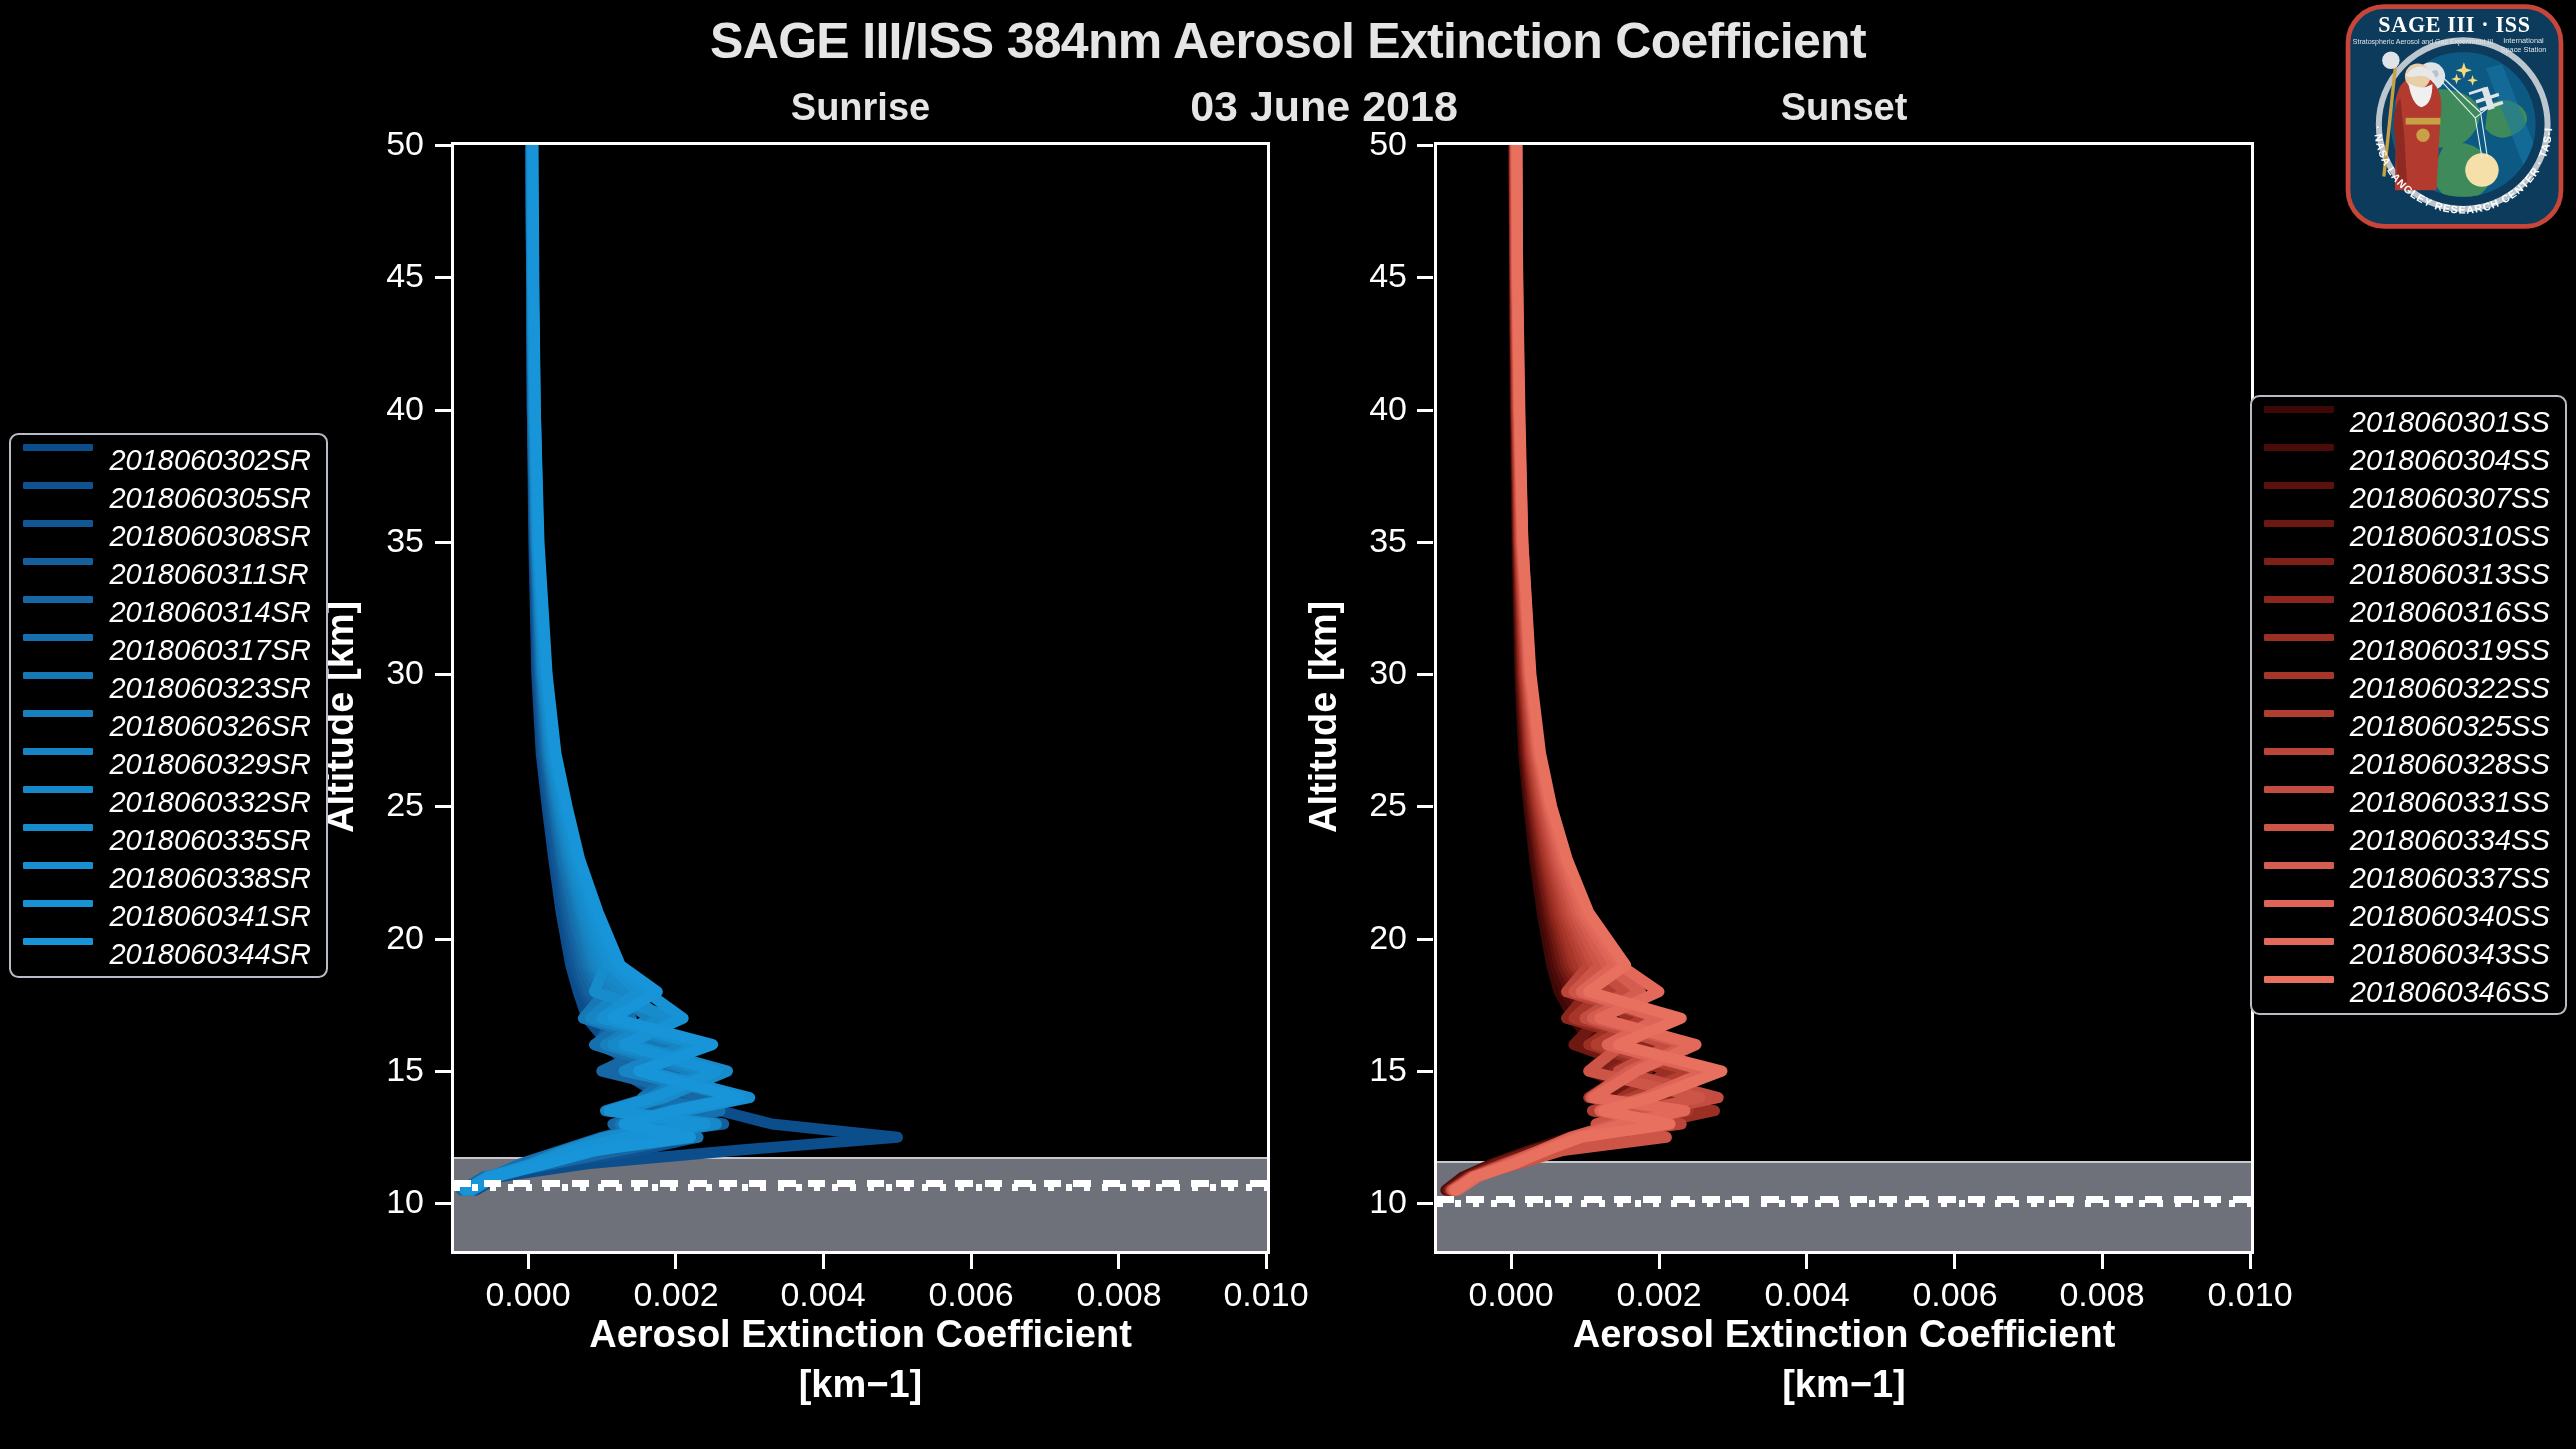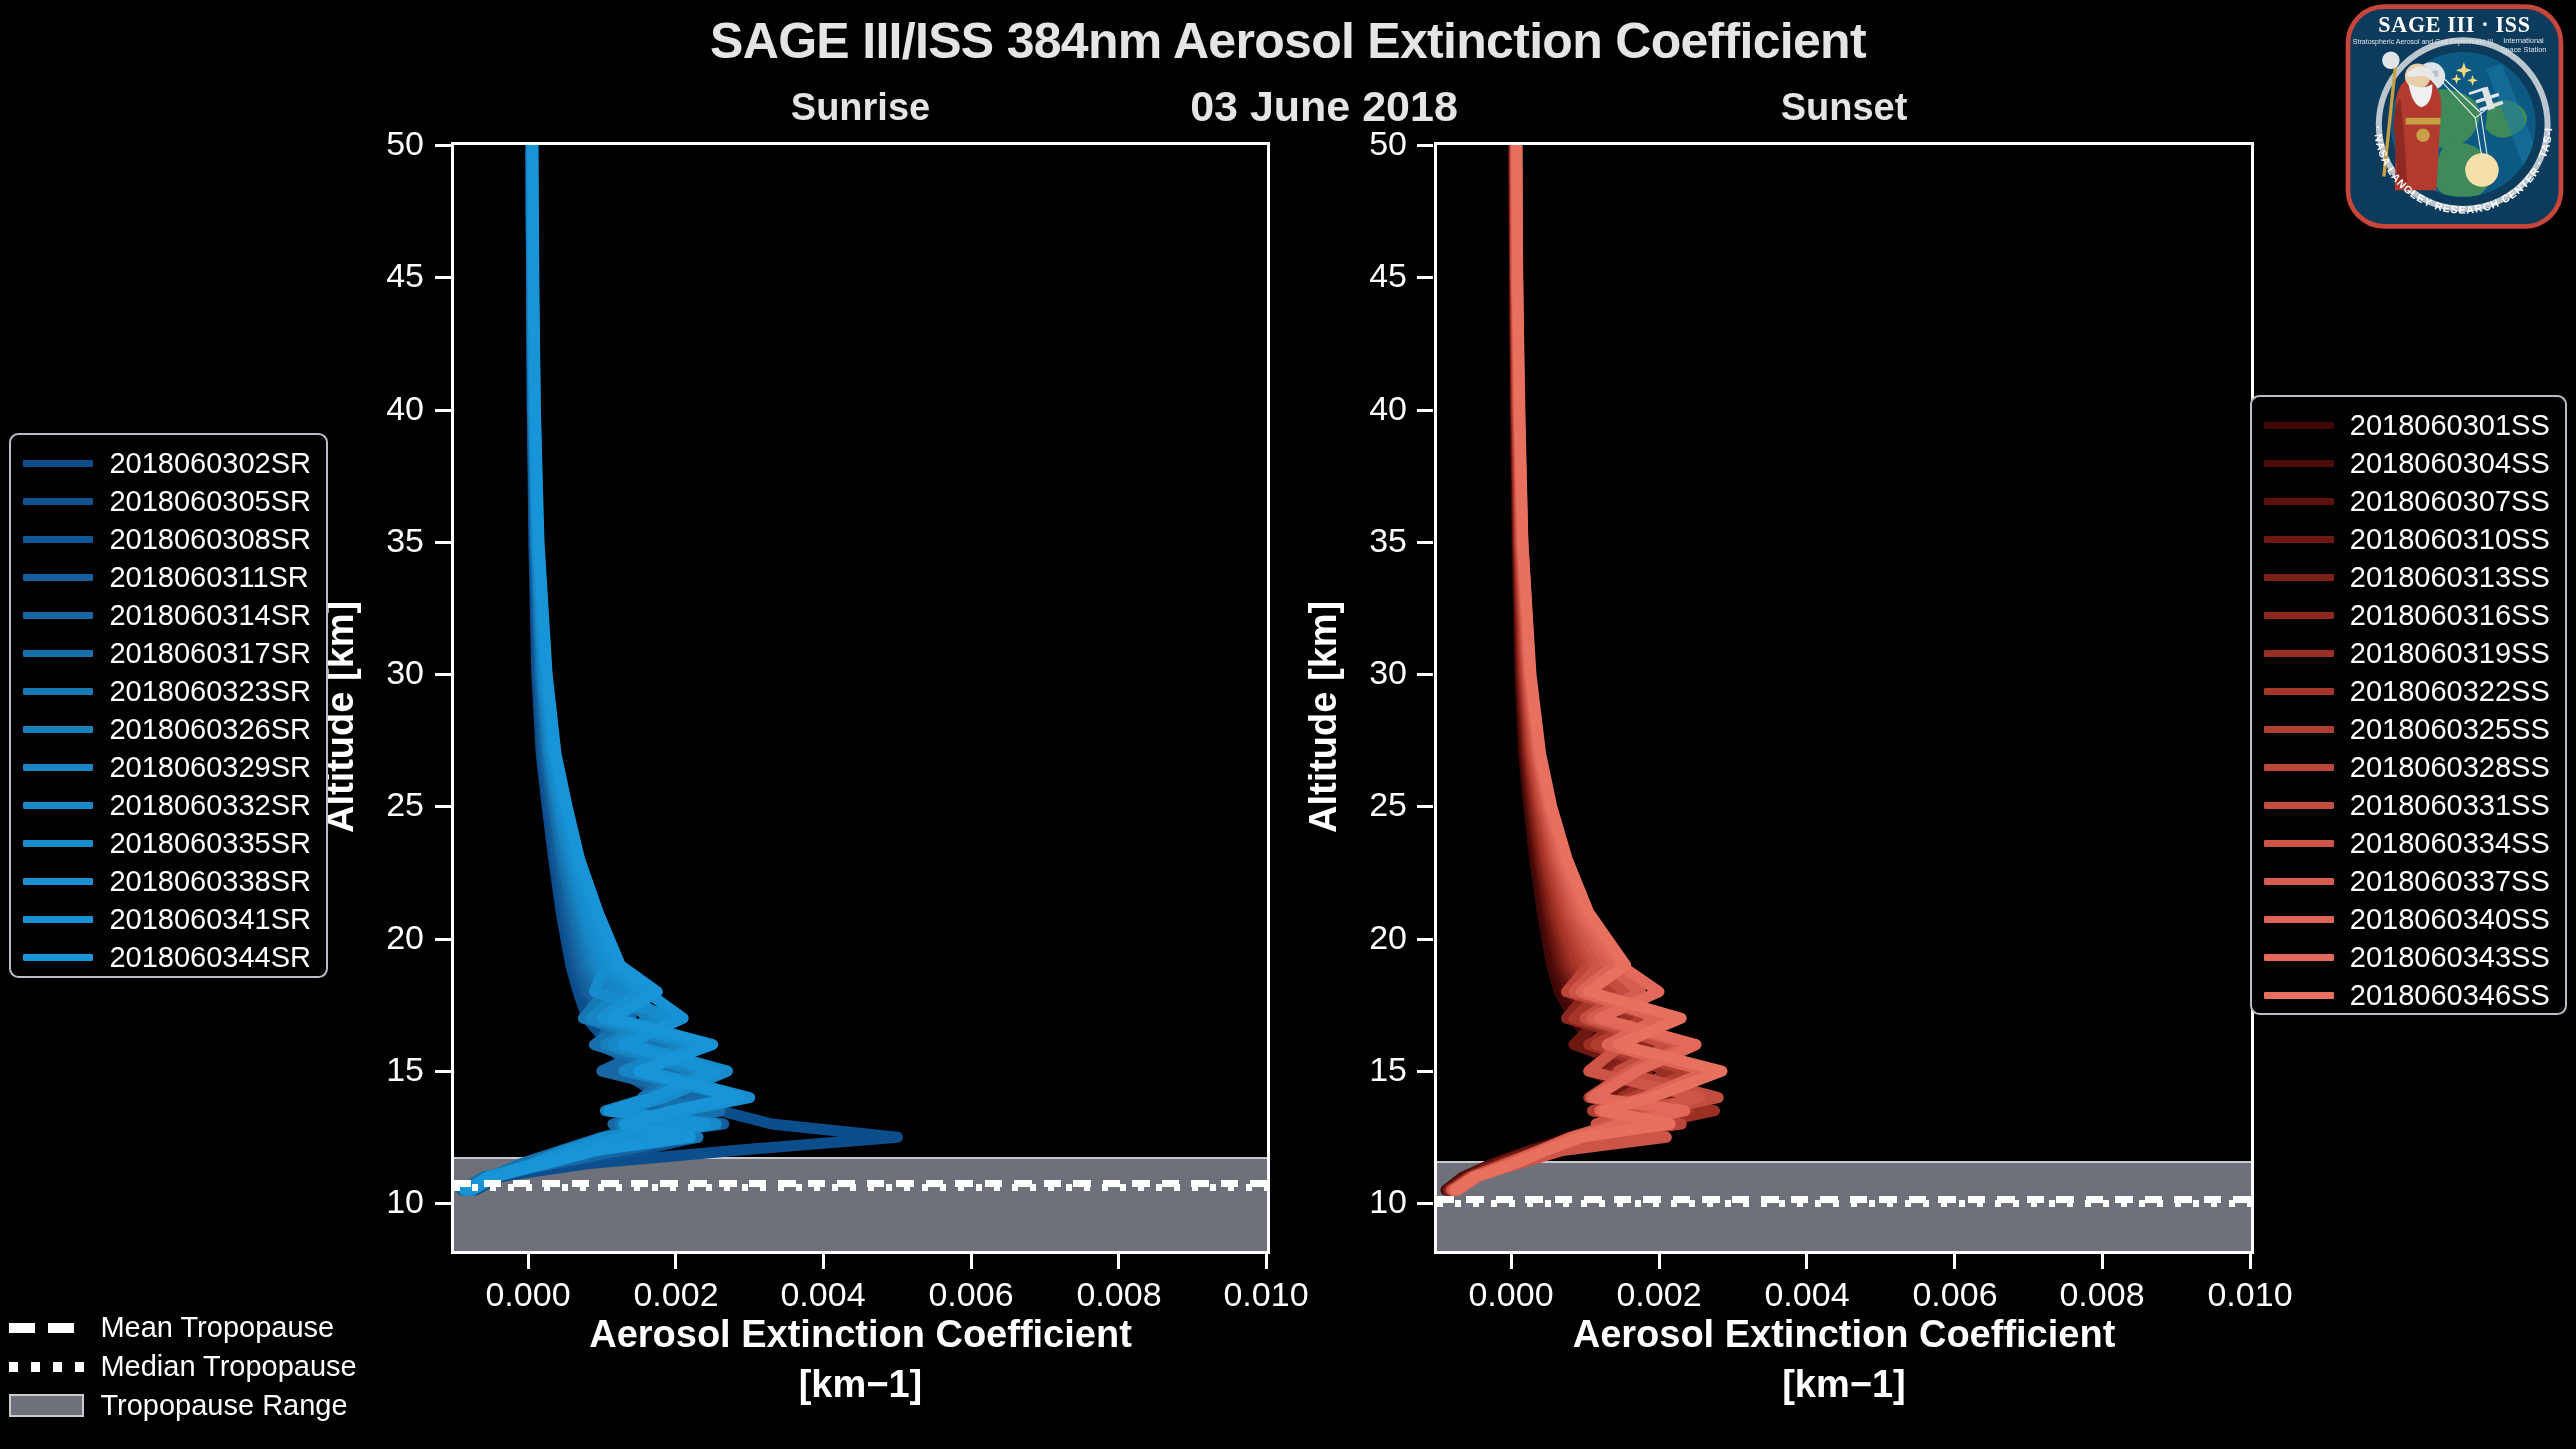--- a/index.html
+++ b/index.html
@@ -28,21 +28,21 @@
   .ylab{position:absolute;text-align:right;font-size:34px;color:#fff;white-space:nowrap;}
   .xtick{position:absolute;bottom:0;width:2.7px;height:14.8px;background:#fff;}
   .xlab{position:absolute;font-size:34px;color:#fff;text-align:center;white-space:nowrap;}
 
   .axtitle{position:absolute;font-weight:bold;font-size:38px;color:#fff;text-align:center;white-space:nowrap;}
   .ytitle{position:absolute;font-weight:bold;font-size:38px;color:#fff;white-space:nowrap;
           transform-origin:0 0;transform:rotate(-90deg);}
 
   .legend{position:absolute;border:2.7px solid #b9bcc4;border-radius:9.4px;background:#000;
           padding:9.4px 14.8px 9.4px 12px;box-sizing:border-box;}
-  .legrow{display:flex;align-items:center;height:38px;}
+  .legrow{display:flex;height:38px;font-style:italic;}
   .legswatch{width:70px;height:6.7px;border-radius:1.3px;flex:0 0 auto;}
   .legtext{font-size:29px;color:#fff;margin-left:16px;white-space:nowrap;}
 
   #legend-tropopause{position:absolute;left:9.4px;top:1308px;width:349px;}
   .tr-row{display:flex;align-items:center;height:39px;}
   .tr-swatch{width:75px;height:13.4px;flex:0 0 auto;}
   .tr-dash{background:repeating-linear-gradient(to right,#fff 0,#fff 25.5px,transparent 25.5px,transparent 39px);height:10px;}
   .tr-dot{background:repeating-linear-gradient(to right,#fff 0,#fff 8.7px,transparent 8.7px,transparent 22px);height:10px;}
   .tr-box{background:#6e717a;border:2px solid #c8c9cc;height:23px;box-sizing:border-box;}
   .tr-text{font-size:29px;color:#fff;margin-left:16px;white-space:nowrap;}
@@ -298,34 +298,20 @@
       <div class="legrow">
         <div class="legswatch" style="background:#e3695b"></div>
         <div class="legtext">2018060343SS</div>
       </div>
       <div class="legrow">
         <div class="legswatch" style="background:#e8705f"></div>
         <div class="legtext">2018060346SS</div>
       </div>
     </div>
 
-  <div id="legend-tropopause">
-    <div class="tr-row">
-      <div class="tr-swatch tr-dash"></div>
-      <div class="tr-text">Mean Tropopause</div>
-    </div>
-    <div class="tr-row">
-      <div class="tr-swatch tr-dot"></div>
-      <div class="tr-text">Median Tropopause</div>
-    </div>
-    <div class="tr-row">
-      <div class="tr-swatch tr-box"></div>
-      <div class="tr-text">Tropopause Range</div>
-    </div>
-  </div>
 
 
   <svg id="logo" viewBox="0 0 330 336">
     <defs>
       <clipPath id="earthclip">
           <circle cx="178" cy="180" r="108"></circle>
         </clipPath>
       <path id="ringpath" d="M 45,180 A 133,133 0 0 0 311,180"></path>
     </defs>
     <rect x="6" y="4" width="318" height="328" rx="54" fill="#0d3b5c" stroke="#c8453a" stroke-width="7"></rect>

